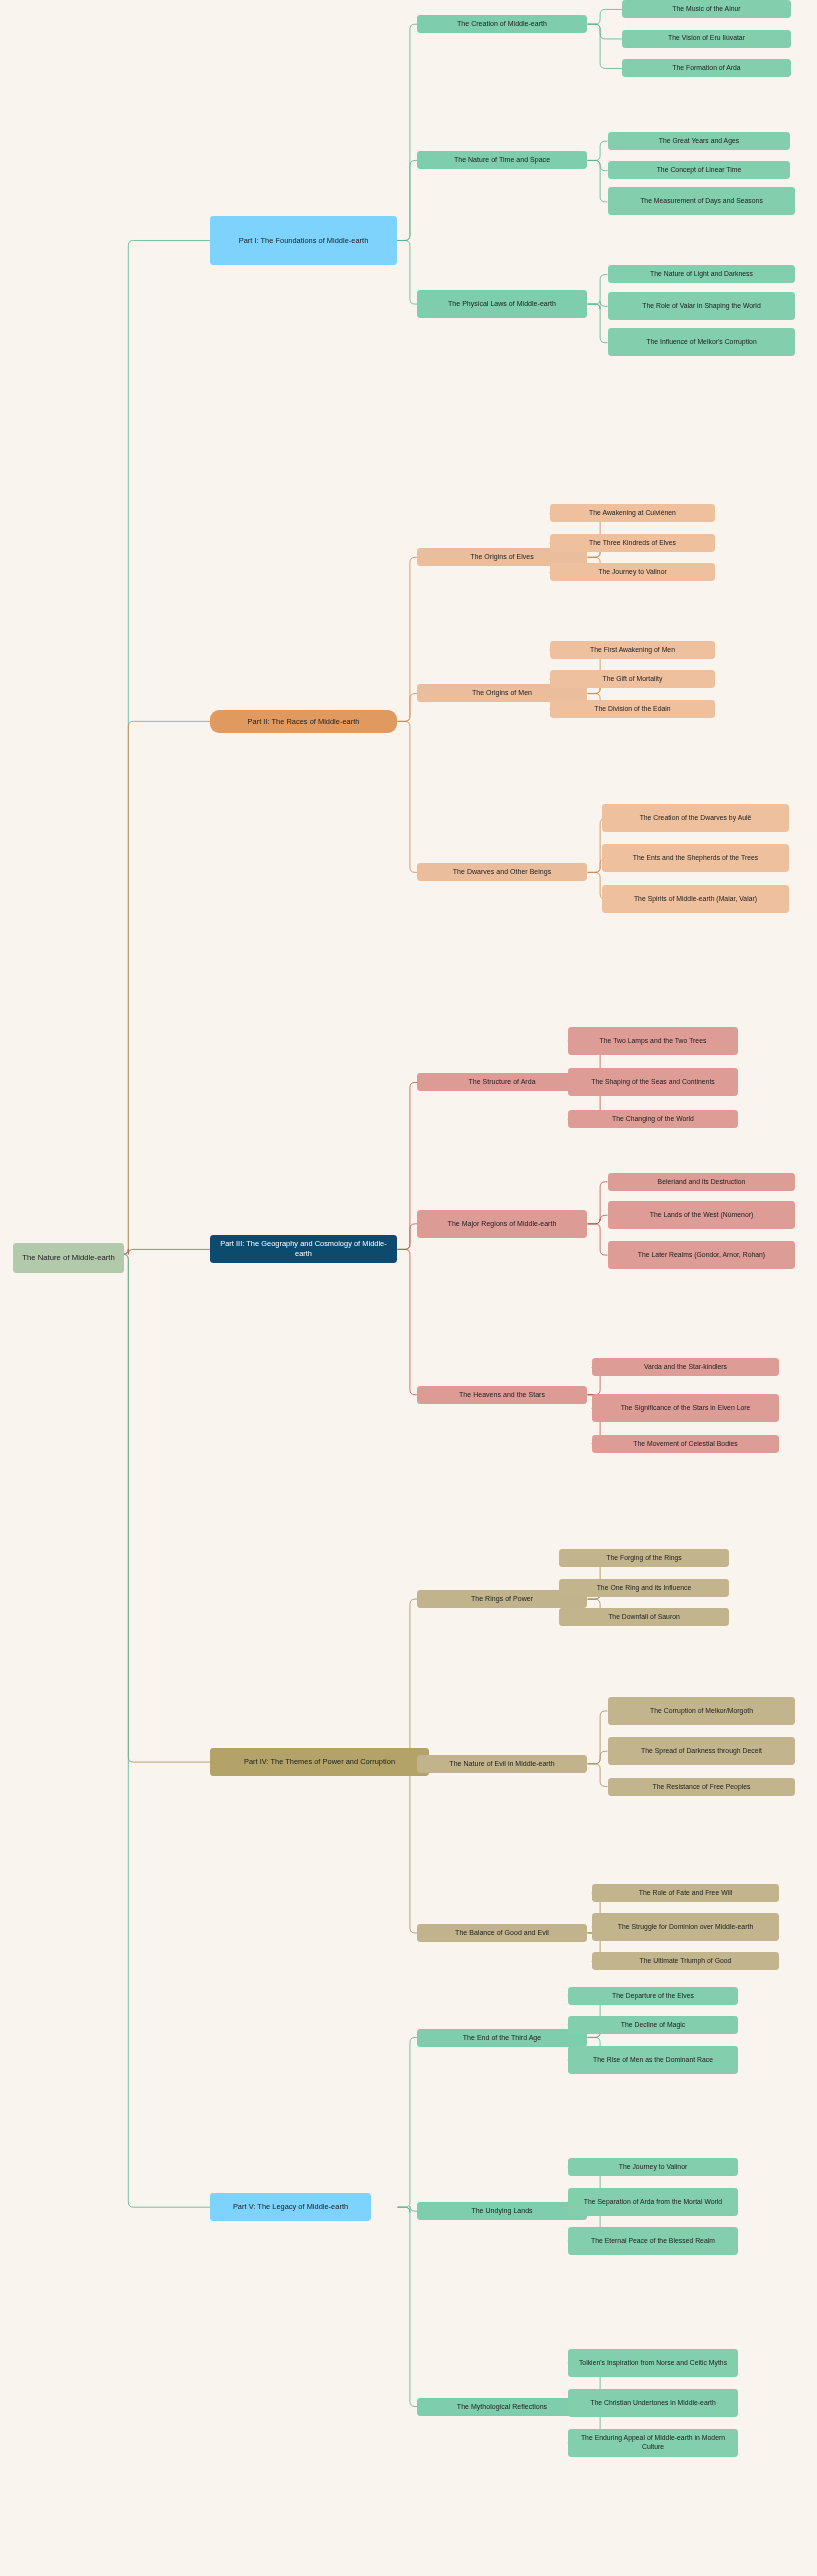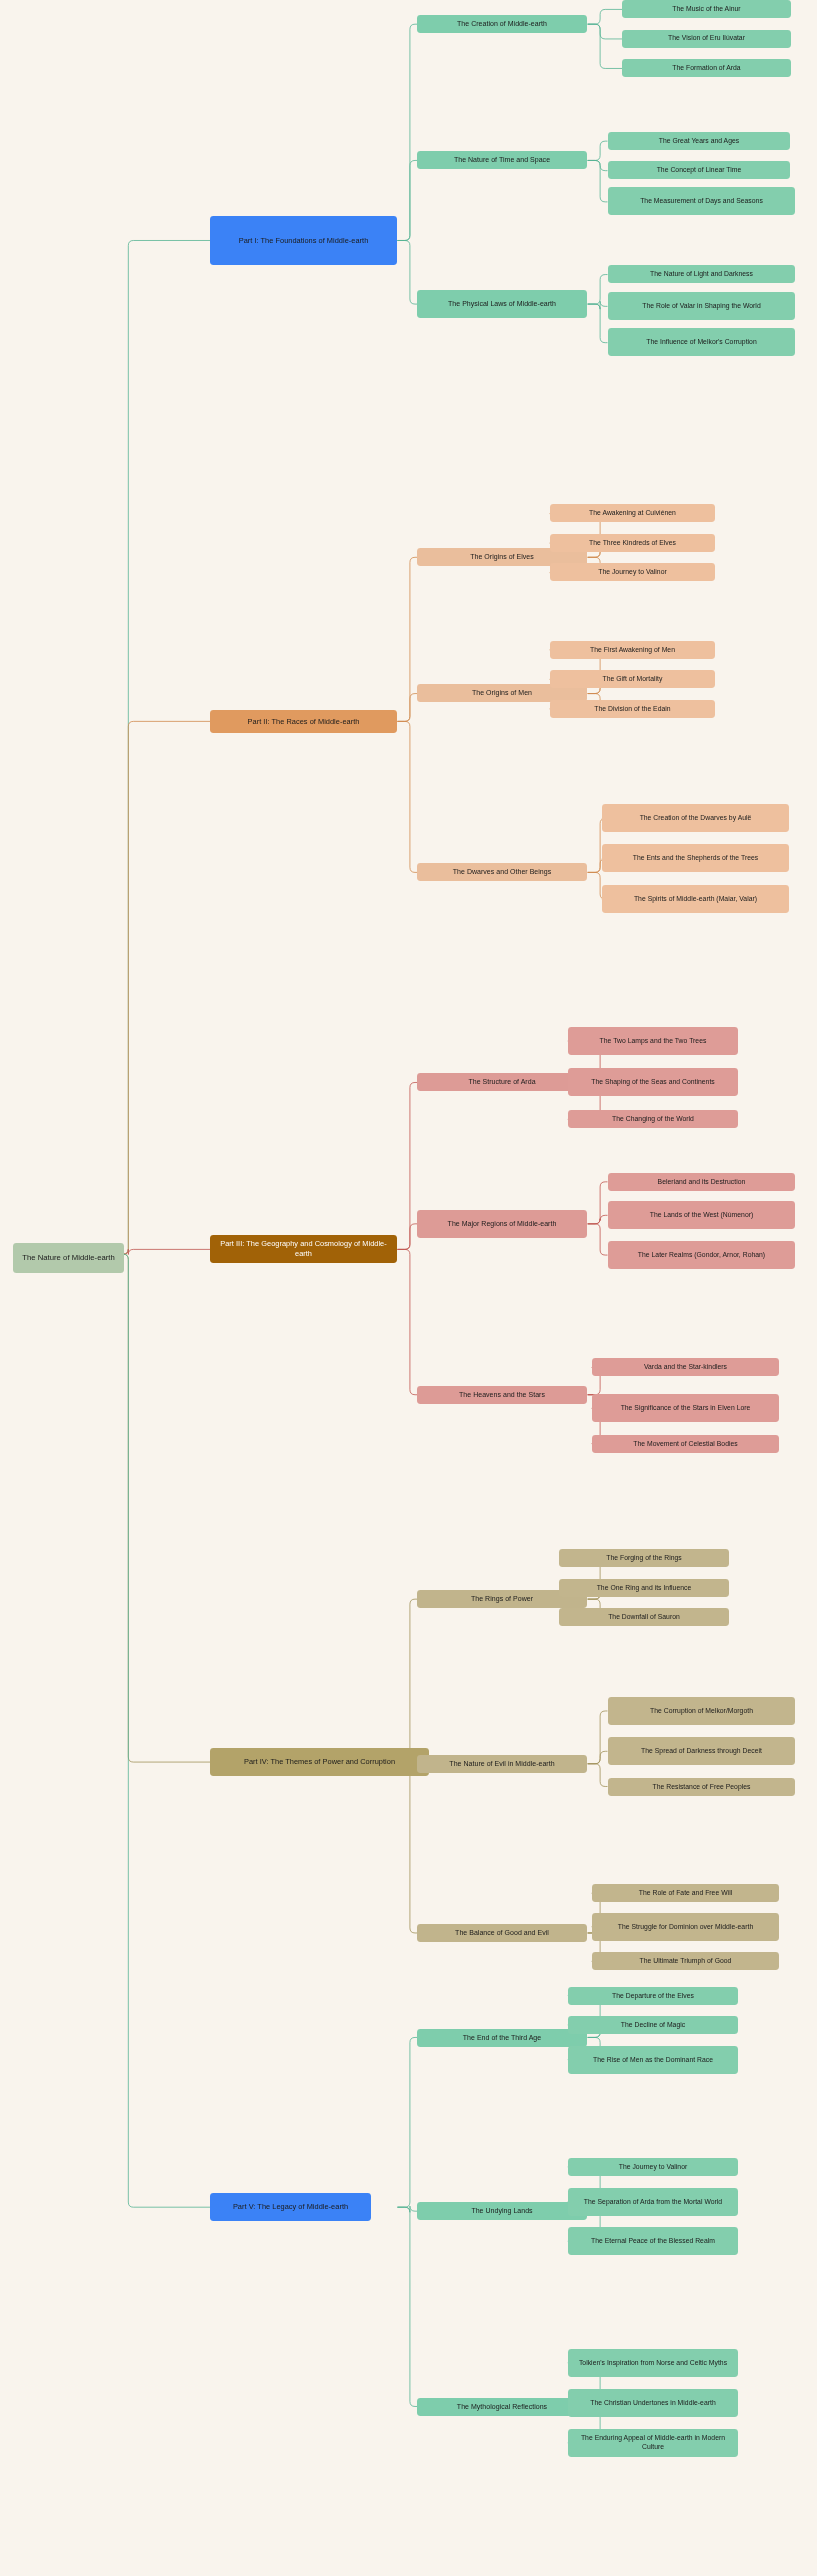--- a/index.html
+++ b/index.html
@@ -37,23 +37,23 @@
     letter-spacing:0.03px;
     z-index:2;
   }
   .node span{display:block;width:100%;}
 
   
   .n-root{ background:#b2c9ab; font-size:7.7px; }
 
   
   .n-l1{ font-size:7.4px; }
-  .n-l1.c-green { background:#3b82f6; }
-  .n-l1.c-orange{ background:#e09a5f; }
-  .n-l1.c-red   { background:#a16207; color:#ffffff; }
+  .n-l1.c-green { background:#7dd3fc; }
+  .n-l1.c-orange{ background:#e09a5f;border-radius:9px; }
+  .n-l1.c-red   { background:#0c4a6e; color:#ffffff; }
   .n-l1.c-olive { background:#b3a369; }
 
   
   .n-l2{ font-size:7px; }
   .n-l2.c-green { background:#7ecdac; }
   .n-l2.c-orange{ background:#eabe9c; }
   .n-l2.c-red   { background:#dd9b96; }
   .n-l2.c-olive { background:#c1b48c; }
 
   

